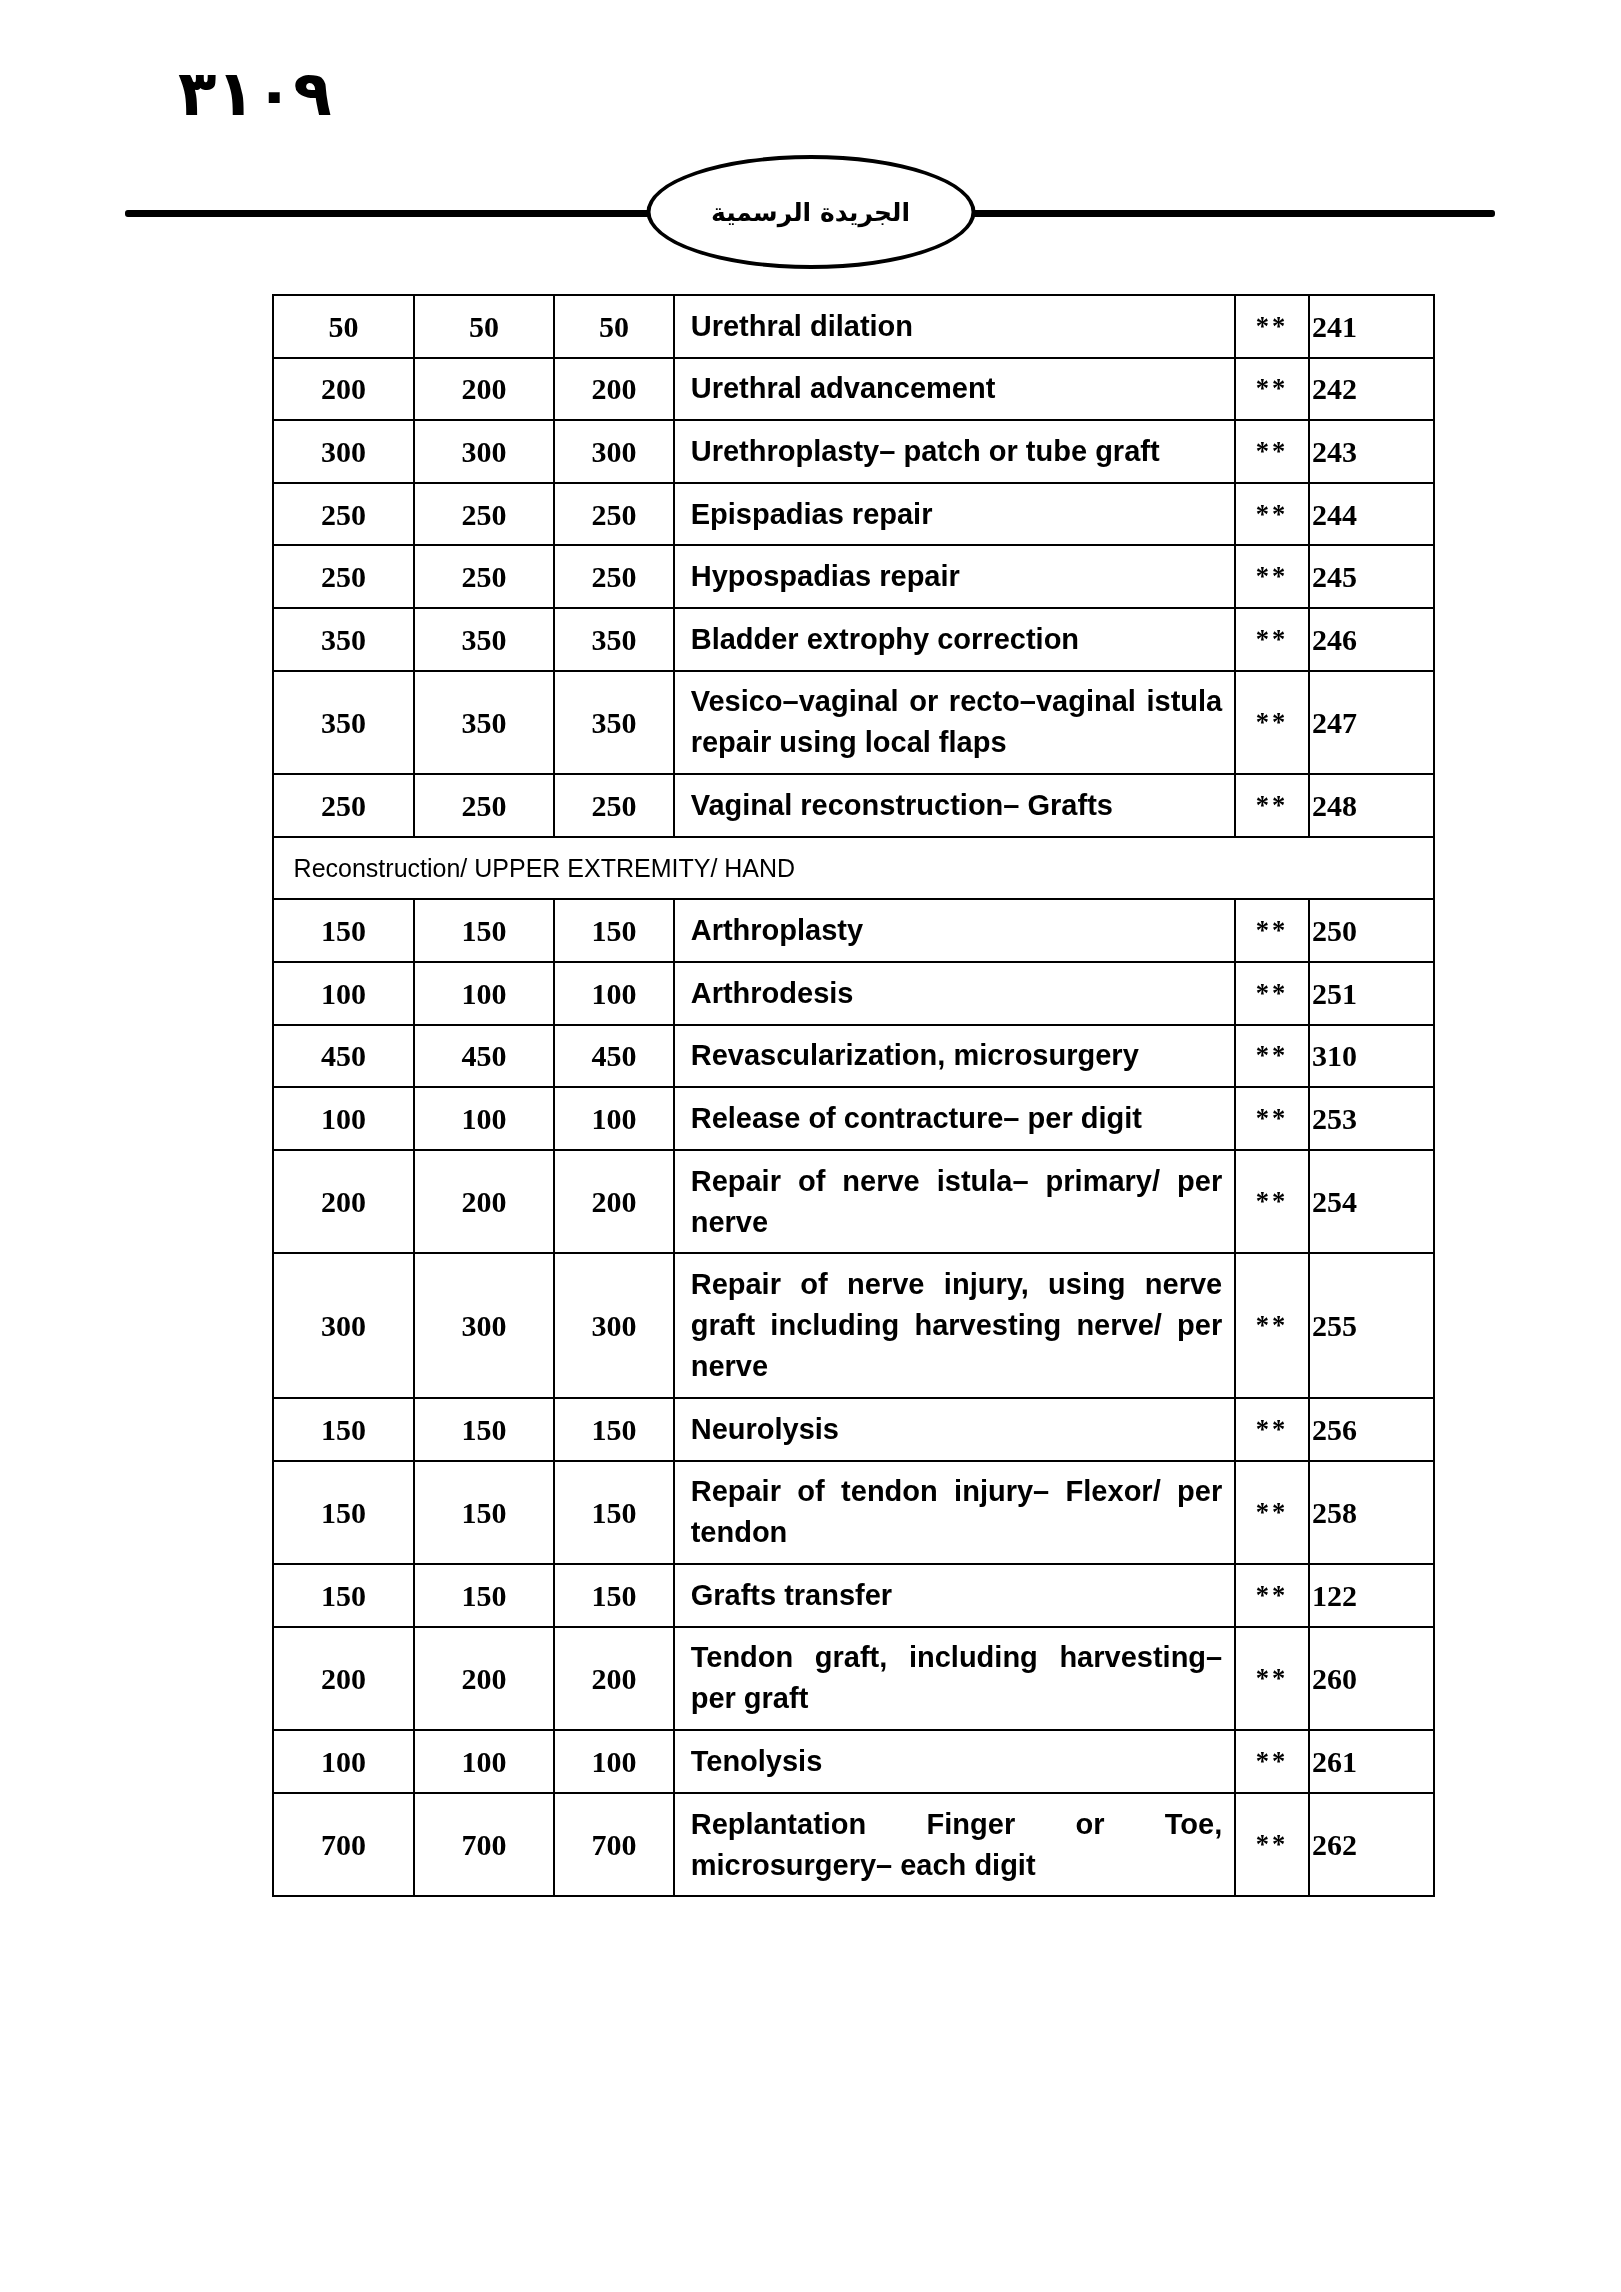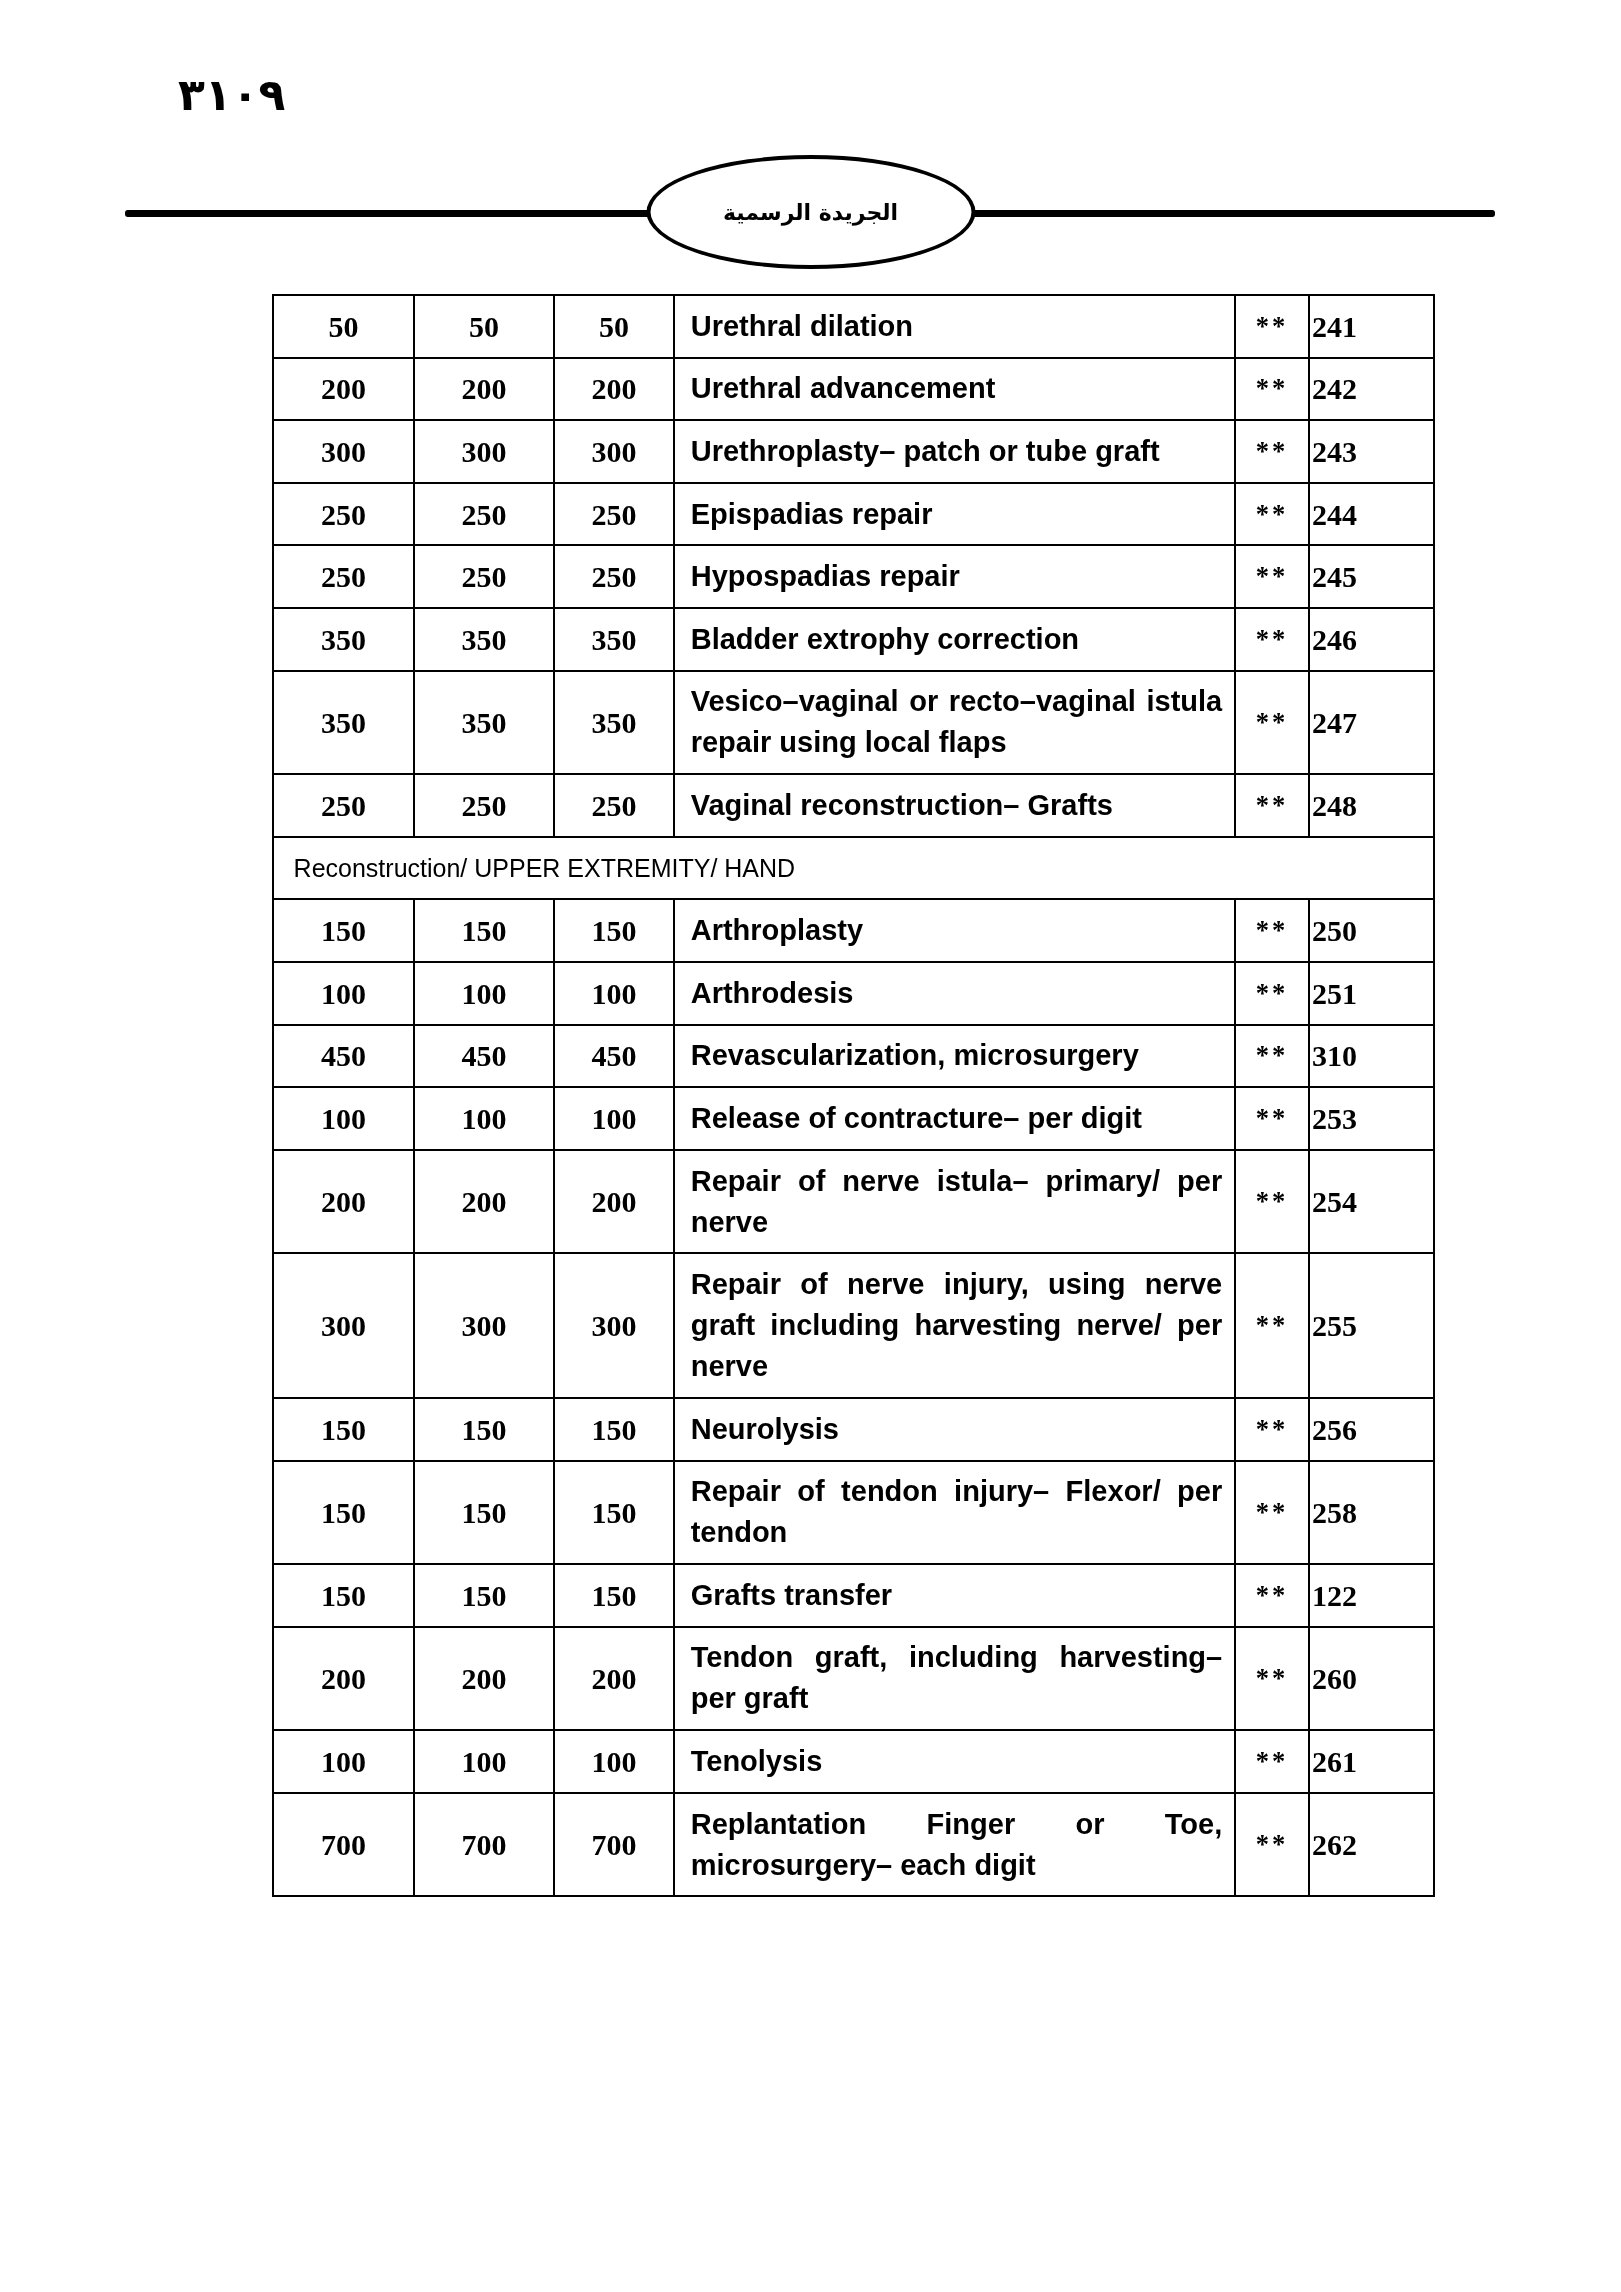--- a/index.html
+++ b/index.html
@@ -14,24 +14,23 @@
     overflow: hidden;
   }
 
   
   .page-number-arabic {
     position: absolute;
     top: 57px;
     left: 178px;
     font-family: "DejaVu Sans", sans-serif;
     font-weight: 700;
-    font-size: 44px;
+    font-size: 63px;
     letter-spacing: 3.9px;
     direction: rtl;
-    margin-top: 12px;
   }
 
   .header-rule {
     position: absolute;
     top: 210px;
     left: 125px;
     width: 1370px;
     height: 6.9px;
     background: #000;
     border-radius: 2.9px;
@@ -48,21 +47,21 @@
     border: 4.9px solid #000;
     border-radius: 50%;
     display: flex;
     align-items: center;
     justify-content: center;
     z-index: 2;
   }
   .banner-ellipse span {
     font-family: "DejaVu Sans", sans-serif;
     font-weight: 700;
-    font-size: 22px;
+    font-size: 25px;
     direction: rtl;
     white-space: nowrap;
   }
 
   
   table.fee-table {
     position: absolute;
     top: 294px;
     left: 272px;
     width: 1160px;

